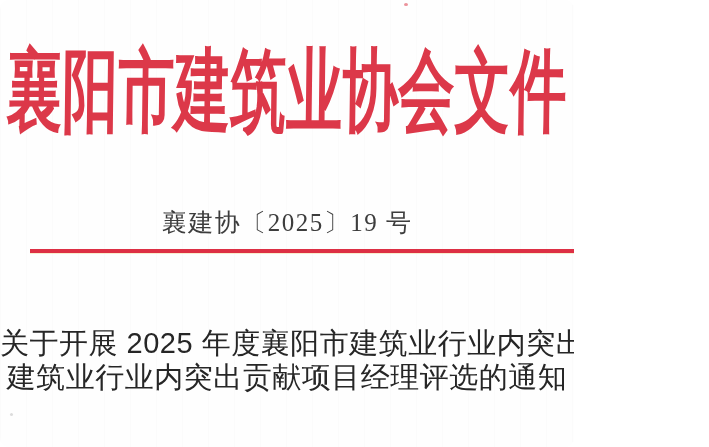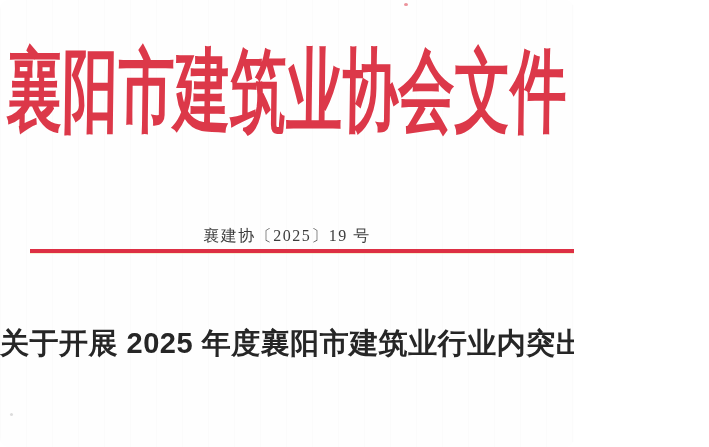--- a/index.html
+++ b/index.html
@@ -34,43 +34,42 @@
     transform-origin: 50% 0;
     white-space: nowrap;
   }
   .doc-number {
     position: absolute;
     top: 206px;
     left: 0;
     right: 0;
     text-align: center;
     font-family: "Liberation Serif", "DejaVu Serif", serif;
-    font-size: 16px;
+    font-size: 25px;
     letter-spacing: 1.5px;
     color: var(--doc-number-text, #3d3d3d);
     white-space: nowrap;
-    margin-top: 20px;
   }
   .red-divider {
     position: absolute;
     top: 249px;
     left: 30px;
     width: 650px;
     height: 4px;
     background: var(--divider-red, #dd2f44);
     box-shadow: 0 1px 0 rgba(230, 190, 60, 0.25);
   }
   .notice-title {
     position: absolute;
     top: 326px;
     left: 0;
     right: 0;
     text-align: center;
     font-family: "Liberation Sans", "DejaVu Sans", sans-serif;
-    font-weight: 700;
+    font-weight: 400;
     font-size: 29px;
     line-height: 34px;
     letter-spacing: 0.5px;
     color: var(--notice-text, #262626);
   }
   .notice-line {
     white-space: nowrap;
   }
   .artifact-dash {
     position: absolute;
@@ -107,19 +106,20 @@
 <div class="page">
 
   <div class="header-title">襄阳市建筑业协会文件</div>
 
   <div class="doc-number">襄建协〔2025〕19 号</div>
 
   <div class="red-divider"></div>
 
   <div class="notice-title">
     <div class="notice-line">关于开展 2025 年度襄阳市建筑业行业内突出</div>
+    <div class="notice-line">建筑业行业内突出贡献项目经理评选的通知</div>
   </div>
 
   <div class="artifact-dash"></div>
   <div class="artifact-speck-a"></div>
   <div class="artifact-speck-b"></div>
 
 </div>
 
 </body></html>

